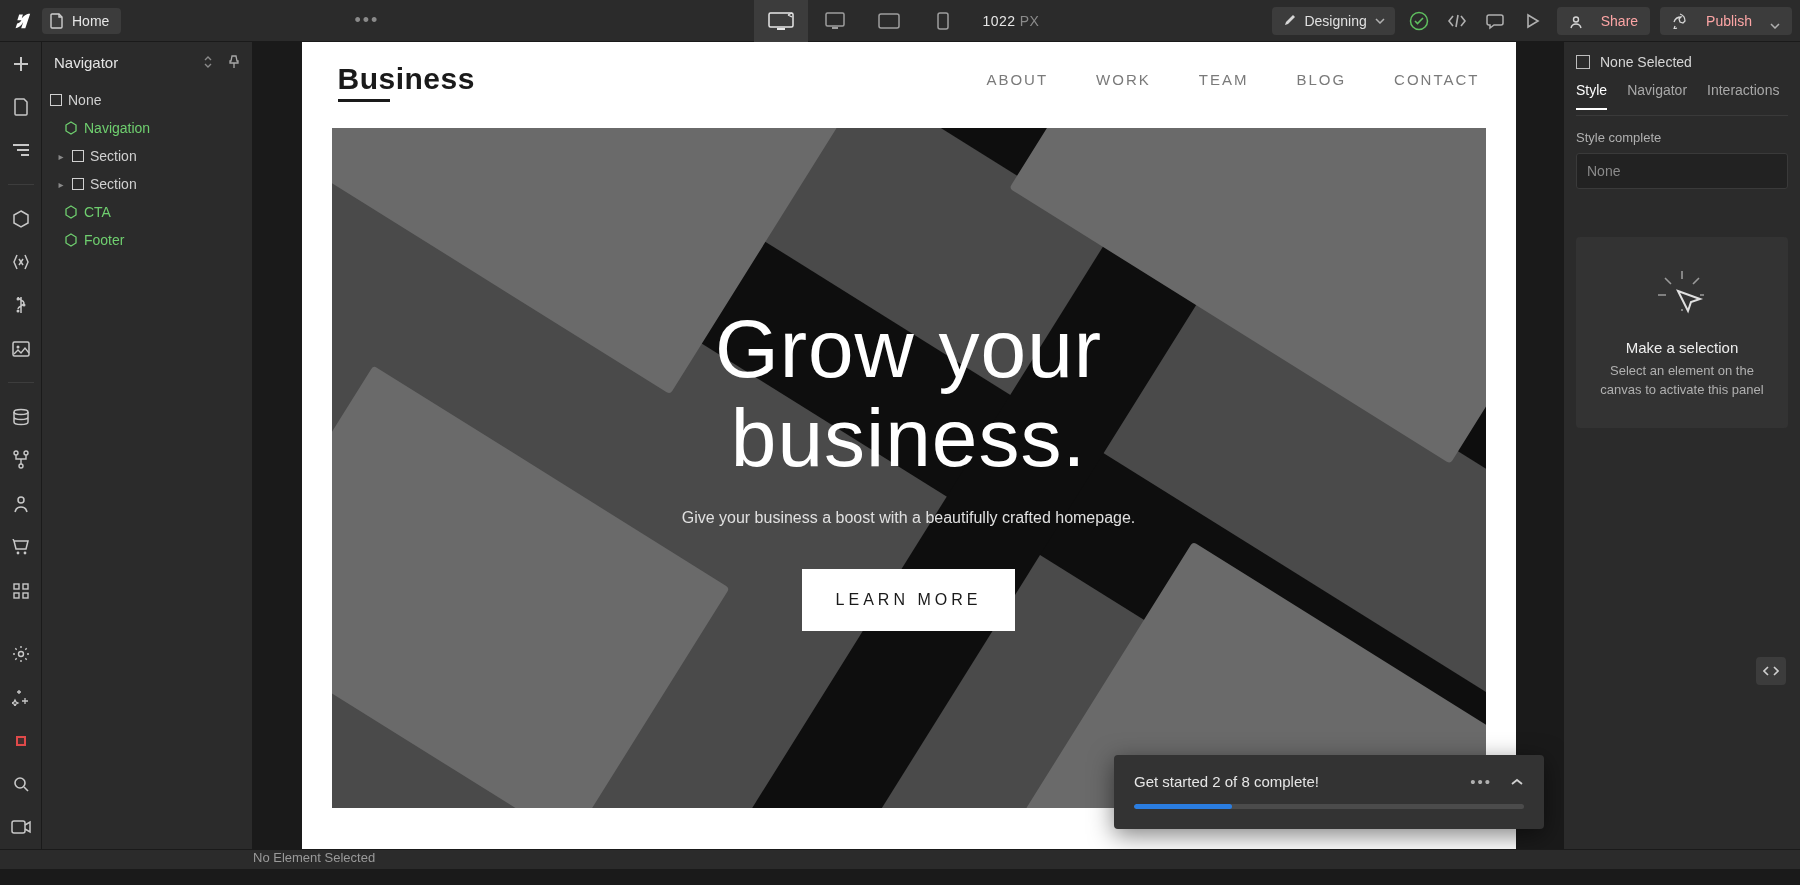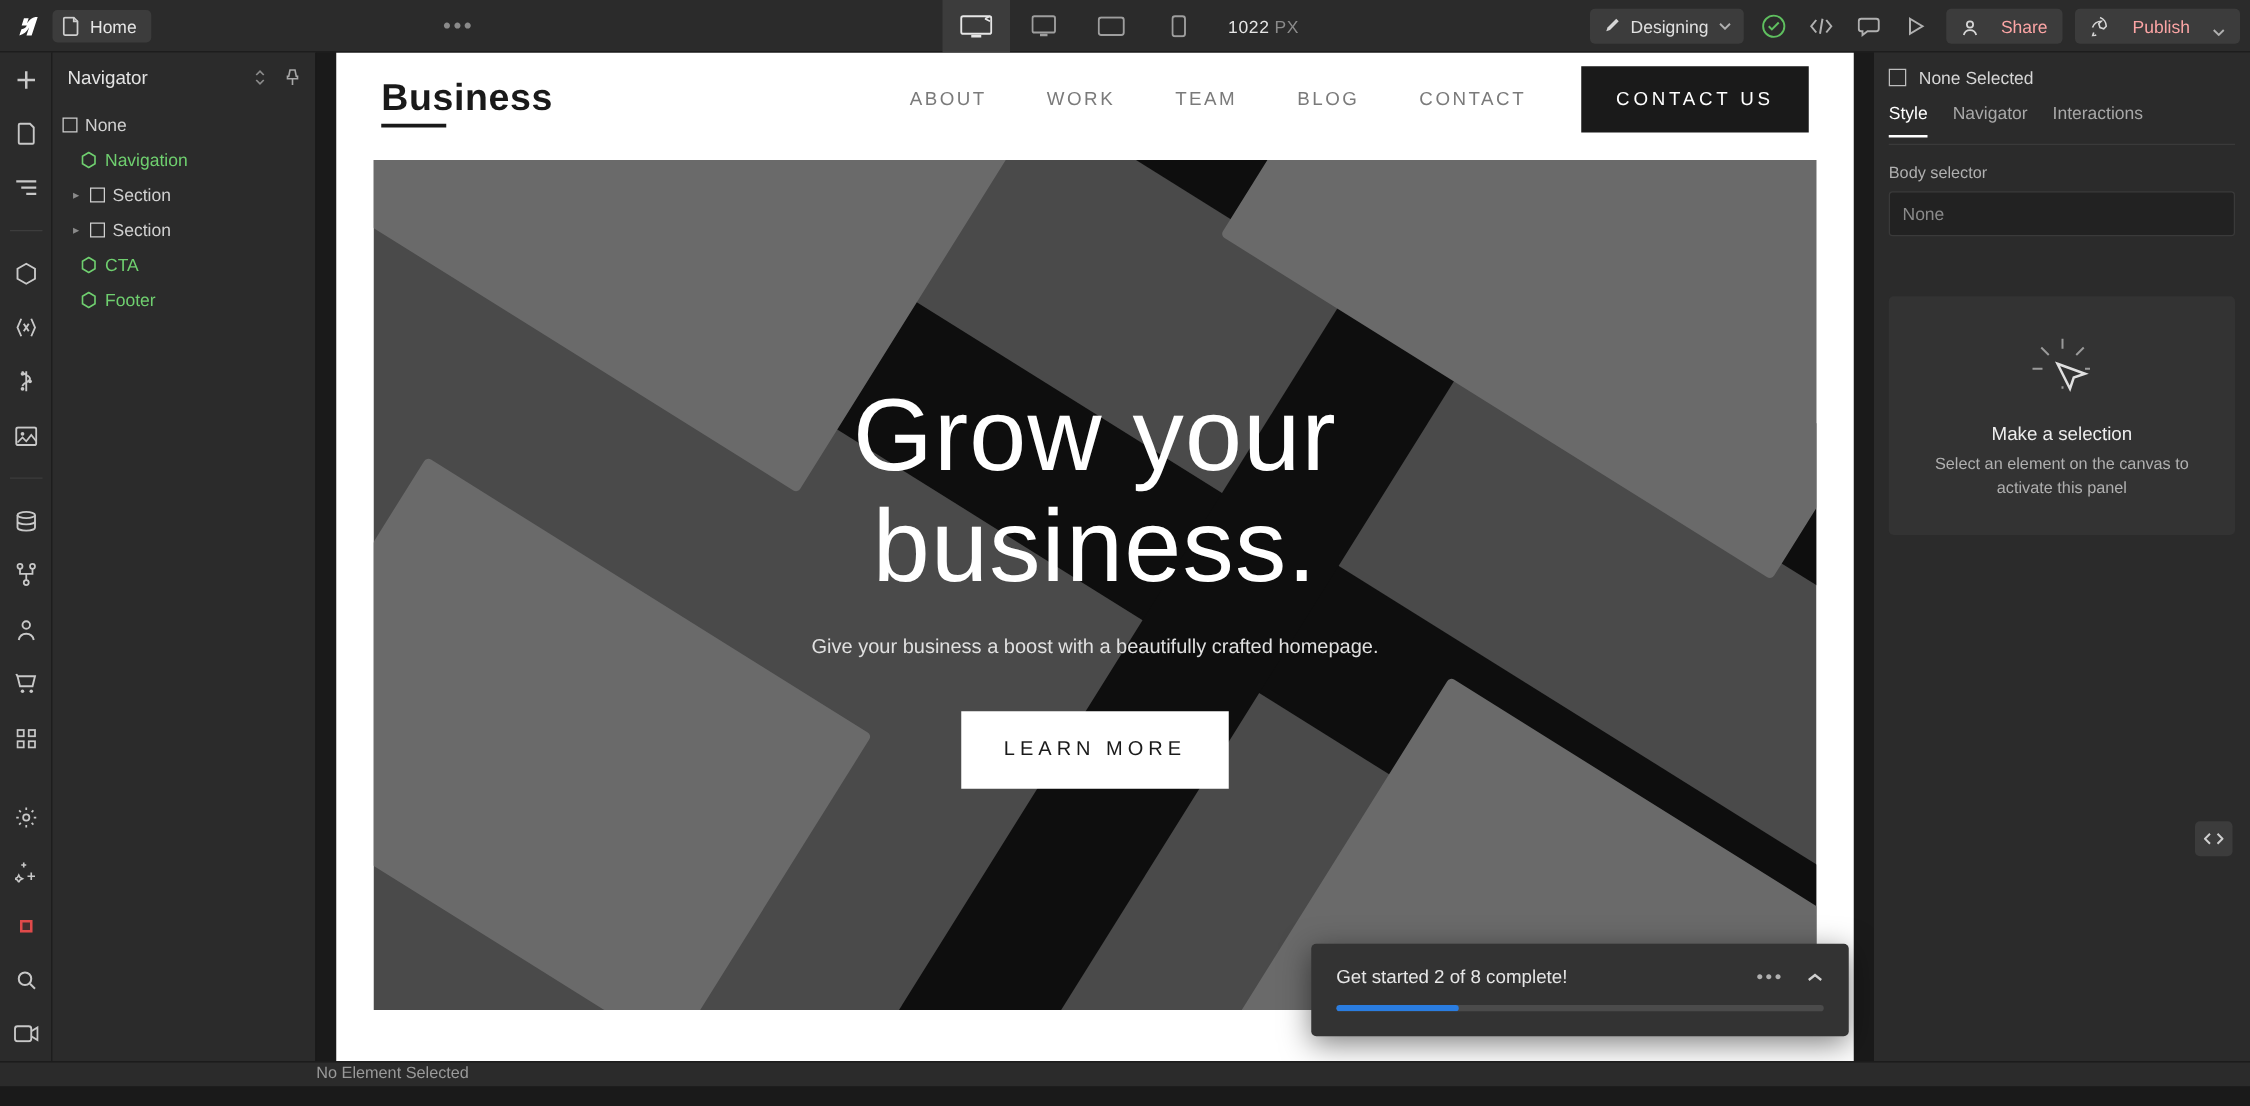--- a/index.html
+++ b/index.html
@@ -67,21 +67,21 @@
 .hero-btn { margin-top:42px; background:#fff; color:#1a1a1a; padding:22px 34px; font-size:16px; letter-spacing:4px;}
 
 
 .toast { position:absolute; right:20px; bottom:20px; width:430px; background:#333; border-radius:4px; padding:18px 20px 20px; box-shadow:0 6px 24px rgba(0,0,0,.5);}
 .toast-row { display:flex; align-items:center; gap:4px; color:#e6e6e6; font-size:15px;}
 .toast-row .grow{flex:1;}
 .toast-prog-rail { margin-top:14px; height:5px; background:#4b4b4b; border-radius:3px; overflow:hidden;}
 .toast-prog-fill { height:100%; background:#2a7de1; border-radius:3px;}
 
 
-.rightpanel { width:301px; background:#2b2b2b; display:flex; flex-direction:column; padding:0 12px;}
+.rightpanel { width:236px; background:#2b2b2b; display:flex; flex-direction:column; padding:0 12px;}
 .rp-row1 { height:40px; display:flex; align-items:center; gap:10px; font-size:14px; color:#d6d6d6;}
 .rp-checkbox { width:14px; height:14px; border:1.5px solid #bdbdbd;}
 .rp-tabs { display:flex; gap:20px; font-size:14px; color:#a8a8a8; border-bottom:1px solid #3a3a3a; height:34px; align-items:flex-start;}
 .rp-tab { padding-bottom:10px; cursor:default;}
 .rp-tab.active { color:#fff; border-bottom:2px solid #fff;}
 .rp-label { margin-top:14px; font-size:13px; color:#b0b0b0;}
 .rp-selector-box { margin-top:8px; height:36px; background:#222; border:1px solid #3a3a3a; border-radius:3px; padding:0 10px; display:flex; align-items:center; color:#8a8a8a; font-size:14px;}
 .rp-empty { margin-top:48px; background:#333; border-radius:4px; padding:28px 18px; text-align:center;}
 .rp-empty-icon { width:60px; height:60px; margin:0 auto 14px; color:#bdbdbd;}
 .rp-empty h4 { font-size:15px; color:#eee; font-weight:500; margin-bottom:6px;}
@@ -364,21 +364,20 @@
     <div class="canvas">
       <div class="site-nav">
         <div class="site-logo">Business</div>
         <div class="site-menu">
           <span>ABOUT</span>
           <span>WORK</span>
           <span>TEAM</span>
           <span>BLOG</span>
           <span>CONTACT</span>
         </div>
-        <div class="site-cta">CONTACT US</div>
       </div>
       <div class="hero">
         <div class="hero-bg">
           <div class="stripe" style="left:-10%; top:-10%; width:140%; height:110px; transform:rotate(32deg);"></div>
           <div class="stripe" style="left:-10%; top:42%; width:140%; height:120px; transform:rotate(32deg);"></div>
           <div class="stripe" style="left:52%; top:-20%; width:110px; height:160%; transform:rotate(32deg);"></div>
           <div class="panel" style="left:-6%; top:48%; width:420px; height:300px; transform:rotate(32deg);"></div>
           <div class="panel" style="left:-4%; top:-30%; width:520px; height:360px; transform:rotate(32deg);"></div>
           <div class="panel" style="right:-10%; top:-28%; width:520px; height:420px; transform:rotate(32deg);"></div>
           <div class="panel" style="right:-8%; bottom:-30%; width:520px; height:360px; transform:rotate(32deg);"></div>
@@ -415,21 +414,21 @@
   <div class="rightpanel">
     <div class="rp-row1">
       <span class="rp-checkbox"></span>
       <span>None Selected</span>
     </div>
     <div class="rp-tabs">
       <div class="rp-tab active">Style</div>
       <div class="rp-tab">Navigator</div>
       <div class="rp-tab">Interactions</div>
     </div>
-    <div class="rp-label">Body selector</div>
+    <div class="rp-label">Style complete</div>
     <div class="rp-selector-box">
       <span>None</span>
     </div>
     <div class="rp-empty">
       <div class="rp-empty-icon">
         <svg width="60" height="60" viewBox="0 0 60 60">
           <path d="M30 6v8M30 46v-2M6 30h8M52 30h-4M13 13l6 6M47 13l-6 6" stroke="#9a9a9a" stroke-width="1.6"></path>
           <path d="M26 26l22 8-9 3-3 9-10-20z" fill="none" stroke="#e0e0e0" stroke-width="2"></path>
         </svg>
       </div>

